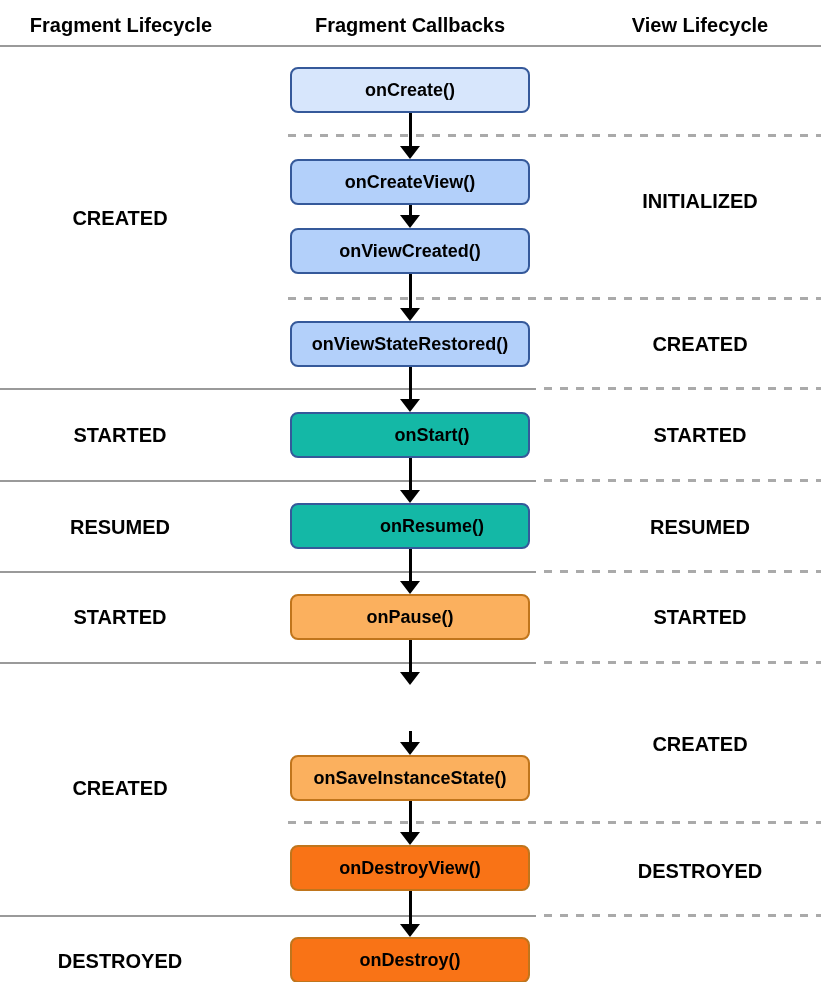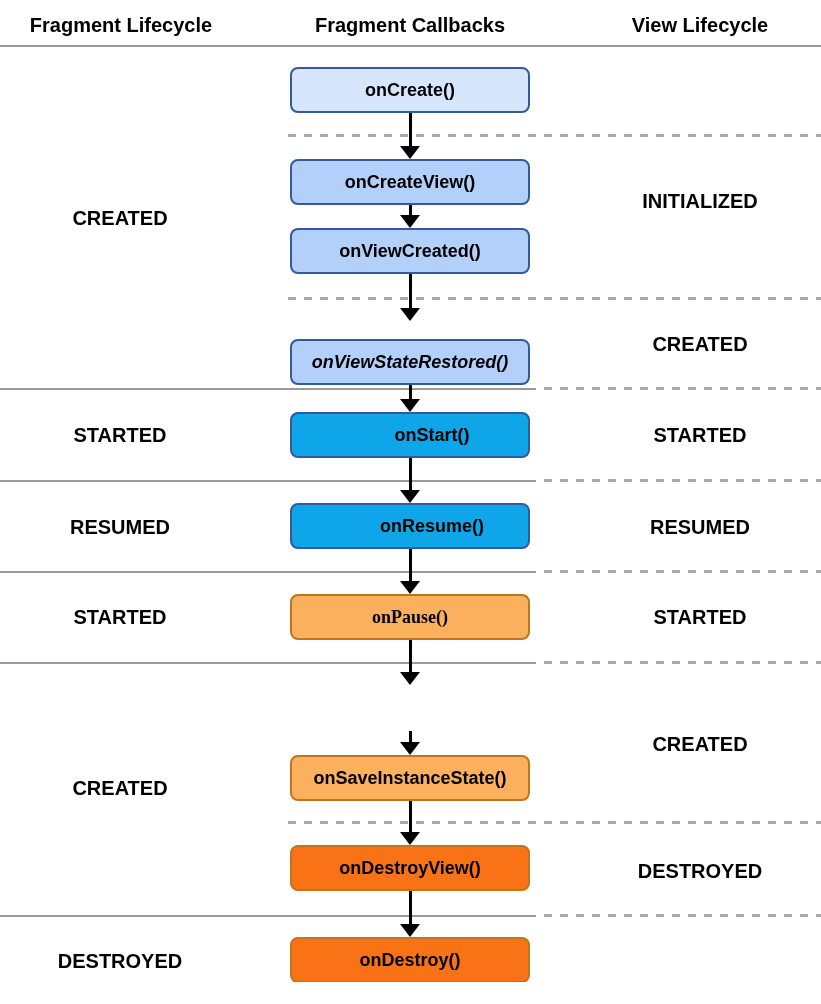--- a/index.html
+++ b/index.html
@@ -18,21 +18,21 @@
     background:repeating-linear-gradient(to right,#aaaaaa 0 8px,transparent 8px 16px);
   }
   .box{
     position:absolute;left:290px;width:240px;height:46px;
     border-radius:8px;border:2px solid;box-sizing:border-box;
     display:flex;align-items:center;justify-content:center;
     font-size:18px;font-weight:bold;white-space:nowrap;
   }
   .blue1{background:#d7e6fc;border-color:#35599a;}
   .blue2{background:#b3d0fa;border-color:#35599a;}
-  .blue3{background:#0ea5e9;border-color:#35599a;padding-left:44px;}
+  .blue3{background:#14b8a6;border-color:#35599a;padding-left:44px;}
   .or1{background:#fbb05e;border-color:#c0751c;}
   .or2{background:#f97316;border-color:#c0751c;}
   .stem{position:absolute;left:409px;width:3px;background:#000;}
   .head{
     position:absolute;left:400px;width:0;height:0;
     border-left:10px solid transparent;border-right:10px solid transparent;
     border-top:13px solid #000;
   }
   .state{
     position:absolute;font-size:20px;font-weight:bold;white-space:nowrap;
@@ -95,24 +95,24 @@
 
   <div class="stem" style="top:801px;height:31px;"></div>
   <div class="head" style="top:832px;"></div>
 
   <div class="stem" style="top:891px;height:33px;"></div>
   <div class="head" style="top:924px;"></div>
 
   <div class="box blue1" style="top:67px;">onCreate()</div>
   <div class="box blue2" style="top:159px;">onCreateView()</div>
   <div class="box blue2" style="top:228px;text-align:right;">onViewCreated()</div>
-  <div class="box blue2" style="top:339px;font-style:italic;">onViewStateRestored()</div>
+  <div class="box blue2" style="top:321px;">onViewStateRestored()</div>
   <div class="box blue3" style="top:412px;">onStart()</div>
   <div class="box blue3" style="top:503px;">onResume()</div>
-  <div class="box or1" style="top:594px;font-family:Liberation Serif, serif;">onPause()</div>
+  <div class="box or1" style="top:594px;">onPause()</div>
   <div class="box or1" style="top:755px;">onSaveInstanceState()</div>
   <div class="box or2" style="top:845px;">onDestroyView()</div>
   <div class="box or2" style="top:937px;">onDestroy()</div>
 
   <div class="state" style="left:120px;top:218px;">CREATED</div>
   <div class="state" style="left:120px;top:435px;">STARTED</div>
   <div class="state" style="left:120px;top:527px;">RESUMED</div>
   <div class="state" style="left:120px;top:617px;">STARTED</div>
   <div class="state" style="left:120px;top:788px;">CREATED</div>
   <div class="state" style="left:120px;top:961px;">DESTROYED</div>

